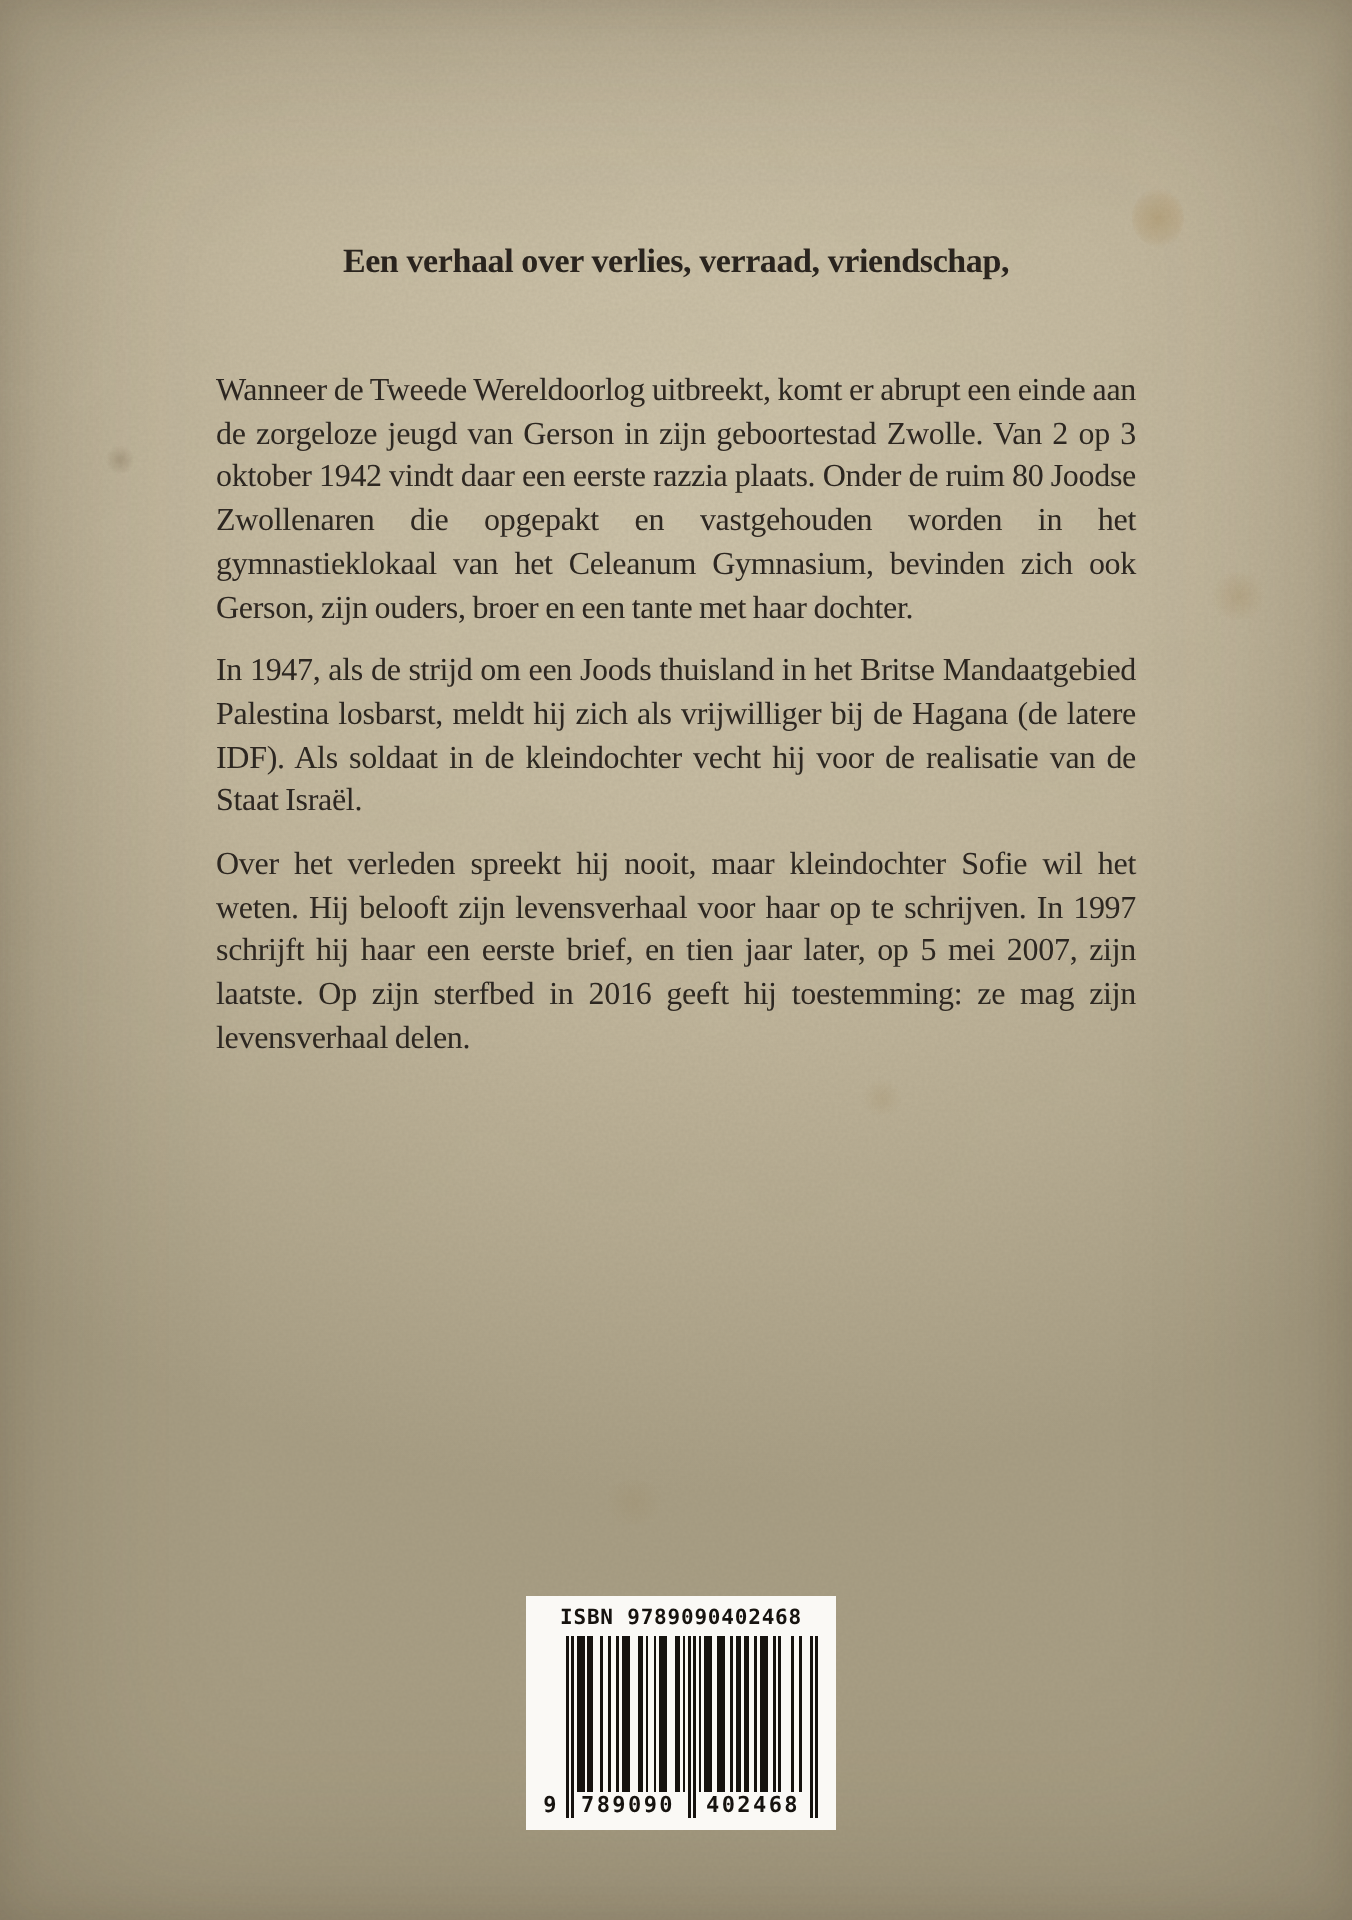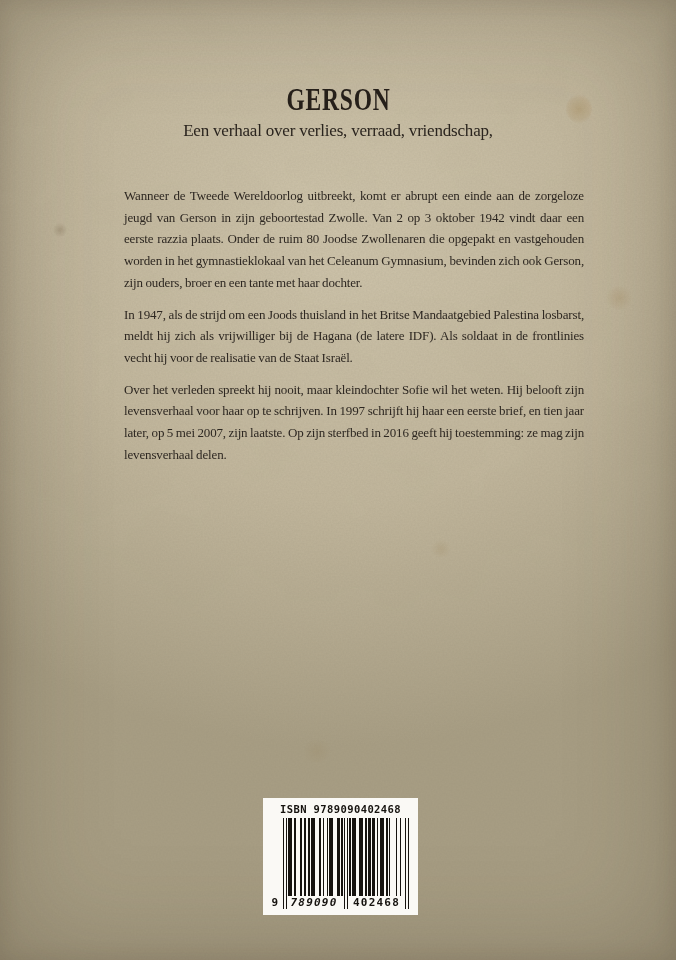--- a/index.html
+++ b/index.html
@@ -38,28 +38,28 @@
     text-align:center; line-height:31px;
   }
   .title span {
     display:inline-block;
     font-size:31px; font-weight:700; letter-spacing:1px;
     transform: scaleX(0.76);
     color:#251f19;
   }
   .subtitle {
     position:absolute; top:121px; left:0; width:100%;
-    text-align:center; font-size:17px; font-weight:400;
+    text-align:center; font-size:17px; font-weight:700;
     line-height:20.5px; letter-spacing:-0.2px; color:#2a241e;
   }
   .body {
     position:absolute; top:185px; left:108px; width:460px;
-    font-size:13px; line-height:21.7px;
+    font-size:16px; line-height:21.7px;
     letter-spacing:-0.15px; word-spacing:-0.5px;
-    text-align:justify; color: var(--ink); margin-left: 16px;
+    text-align:justify; color: var(--ink);
   }
   .body p { margin:0 0 10px 0; }
 
   .barcode-label {
     position:absolute; left:263px; top:798px;
     width:155px; height:117px;
     background: var(--label-bg);
     z-index:3;
     display:flex; flex-direction:column; align-items:center;
     box-sizing:border-box; padding-top:5px;
@@ -71,21 +71,21 @@
   }
   .bars-wrap { position:relative; width:126px; height:91px; margin-top:2px; margin-left:10px; }
   .bars-wrap svg { position:absolute; left:0; top:0; }
   .human-digits {
     position:absolute; left:0; bottom:0; width:126px; height:13px;
     font-family:"DejaVu Sans Mono","Liberation Mono",monospace;
     font-weight:700; font-size:11px; line-height:13px; color: var(--bar-ink);
   }
   .human-digits span { position:absolute; bottom:0; text-align:center; letter-spacing:1.2px; }
   .digit-first { left:-12px; width:10px; }
-  .digit-group1 { left:5px;  width:53px; background: var(--label-bg); font-style: italic; }
+  .digit-group1 { left:5px;  width:53px; background: var(--label-bg); }
   .digit-group2 { left:67px; width:54px; background: var(--label-bg); }
 </style>
 </head>
 <body>
 
 <div class="page">
 
   <svg class="grain" width="676" height="960" aria-hidden="true">
     <defs>
       <filter id="fMottle" x="0" y="0" width="100%" height="100%">
@@ -103,31 +103,28 @@
 
   <div class="stain s1"></div>
   <div class="stain s2"></div>
   <div class="stain s3"></div>
   <div class="stain s4"></div>
   <div class="stain s5"></div>
   <div class="vignette"></div>
 
   <div class="content">
 
-    <h1 class="title" style="margin:0; font-size:inherit;">
-      <span>GERSON</span>
-    </h1>
 
     <div class="subtitle">
       <div>Een verhaal over verlies, verraad, vriendschap,</div>
     </div>
 
     <div class="body">
       <p>Wanneer de Tweede Wereldoorlog uitbreekt, komt er abrupt een einde aan de zorgeloze jeugd van Gerson in zijn geboortestad Zwolle. Van 2 op 3 oktober 1942 vindt daar een eerste razzia plaats. Onder de ruim 80 Joodse Zwollenaren die opgepakt en vastgehouden worden in het gymnastieklokaal van het Celeanum Gymnasium, bevinden zich ook Gerson, zijn ouders, broer en een tante met haar dochter.</p>
-      <p>In 1947, als de strijd om een Joods thuisland in het Britse Mandaatgebied Palestina losbarst, meldt hij zich als vrijwilliger bij de Hagana (de latere IDF). Als soldaat in de frontlinies vecht hij voor de realisatie van de Staat Israël.</p>
+      <p>In 1947, als de strijd om een Joods thuisland in het Britse Mandaatgebied Palestina losbarst, meldt hij zich als vrijwilliger bij de Hagana (de latere IDF). Als soldaat in de kleindochter vecht hij voor de realisatie van de Staat Israël.</p>
       <p>Over het verleden spreekt hij nooit, maar kleindochter Sofie wil het weten. Hij belooft zijn levensverhaal voor haar op te schrijven. In 1997 schrijft hij haar een eerste brief, en tien jaar later, op 5 mei 2007, zijn laatste. Op zijn sterfbed in 2016 geeft hij toestemming: ze mag zijn levensverhaal delen.</p>
     </div>
 
     <div class="barcode-label">
       <div class="isbn-line">ISBN 9789090402468</div>
       <div class="bars-wrap">
         <svg id="barcodeSvg" width="126" height="91" viewBox="0 0 95 91" preserveAspectRatio="none" shape-rendering="crispEdges">
             <rect x="0" y="0" width="1" height="91" fill="#16130f"></rect>
             <rect x="2" y="0" width="1" height="91" fill="#16130f"></rect>
             <rect x="4" y="0" width="1" height="78" fill="#16130f"></rect>

